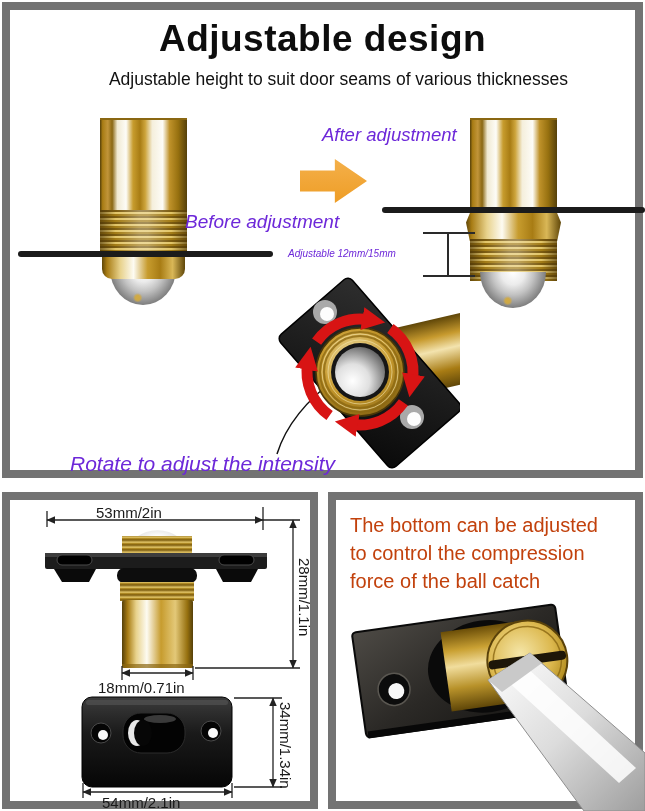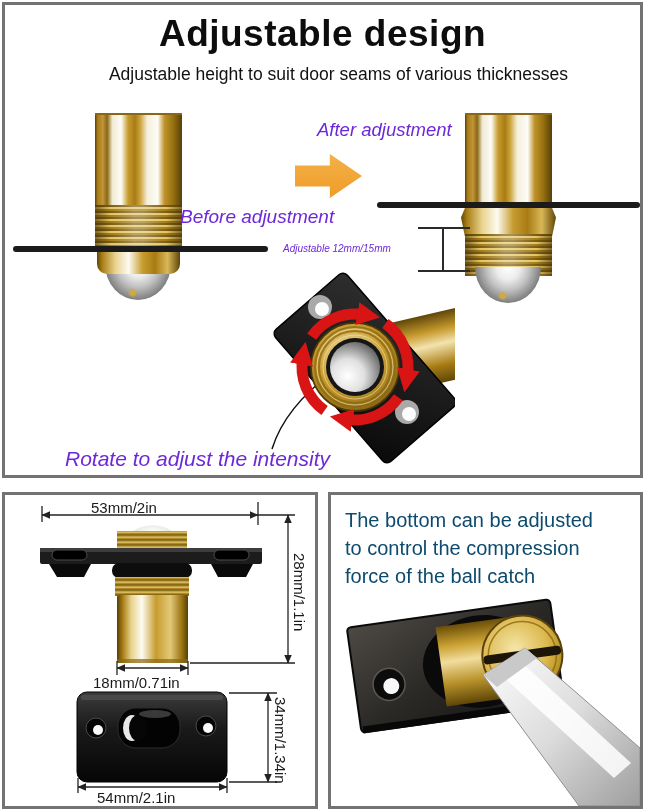--- a/index.html
+++ b/index.html
@@ -1,18 +1,18 @@
 <!DOCTYPE html>
 <html><head>
 <meta charset="utf-8">
 <style>
   * { margin:0; padding:0; box-sizing:border-box; }
   body { background:#fff; font-family:"Liberation Sans", sans-serif; }
   .page { position:relative; width:645px; height:811px; background:#fff; overflow:hidden; }
-  .panel { position:absolute; border:3px solid #737373; background:#fff; }
+  .panel { position:absolute; border:8px solid #737373; background:#fff; }
   .panel-top { left:2px; top:2px; width:641px; height:476px; }
   .panel-dims { left:2px; top:492px; width:316px; height:317px; }
   .panel-adjust { left:328px; top:492px; width:315px; height:317px; }
   .abs { position:absolute; }
 
   .title { left:0; top:8px; width:100%; text-align:center; font-size:37px; font-weight:bold; color:#0d0d0d; letter-spacing:0.5px; }
   .subtitle { left:0; top:59px; width:100%; text-align:center; font-size:17.5px; color:#111;padding-left:32px; }
 
   
   .brass-body {
@@ -38,21 +38,21 @@
   .lbl { color:#6d28d9; white-space:nowrap;font-style:italic; }
   .bracket { background:#2a2a2a; }
 
   .arrow-right {
     background:linear-gradient(180deg,#f4b04a,#ee9d26);
     clip-path:polygon(0 26%, 52% 26%, 52% 0%, 100% 50%, 52% 100%, 52% 74%, 0 74%);
   }
 
   .dim-text { font-size:15px; color:#1a1a1a; text-align:left; }
   .dim-vert { writing-mode:vertical-rl; font-size:15px; color:#1a1a1a; }
-  .desc { font-size:20px; line-height:28px; color:#0c4a6e; }
+  .desc { font-size:20px; line-height:28px; color:#c2410c; }
 </style>
 </head>
 <body>
 
 <div class="page">
 
   <section class="panel panel-top">
     <h1 class="abs title">Adjustable design</h1>
     <p class="abs subtitle">Adjustable height to suit door seams of various thicknesses</p>
 

